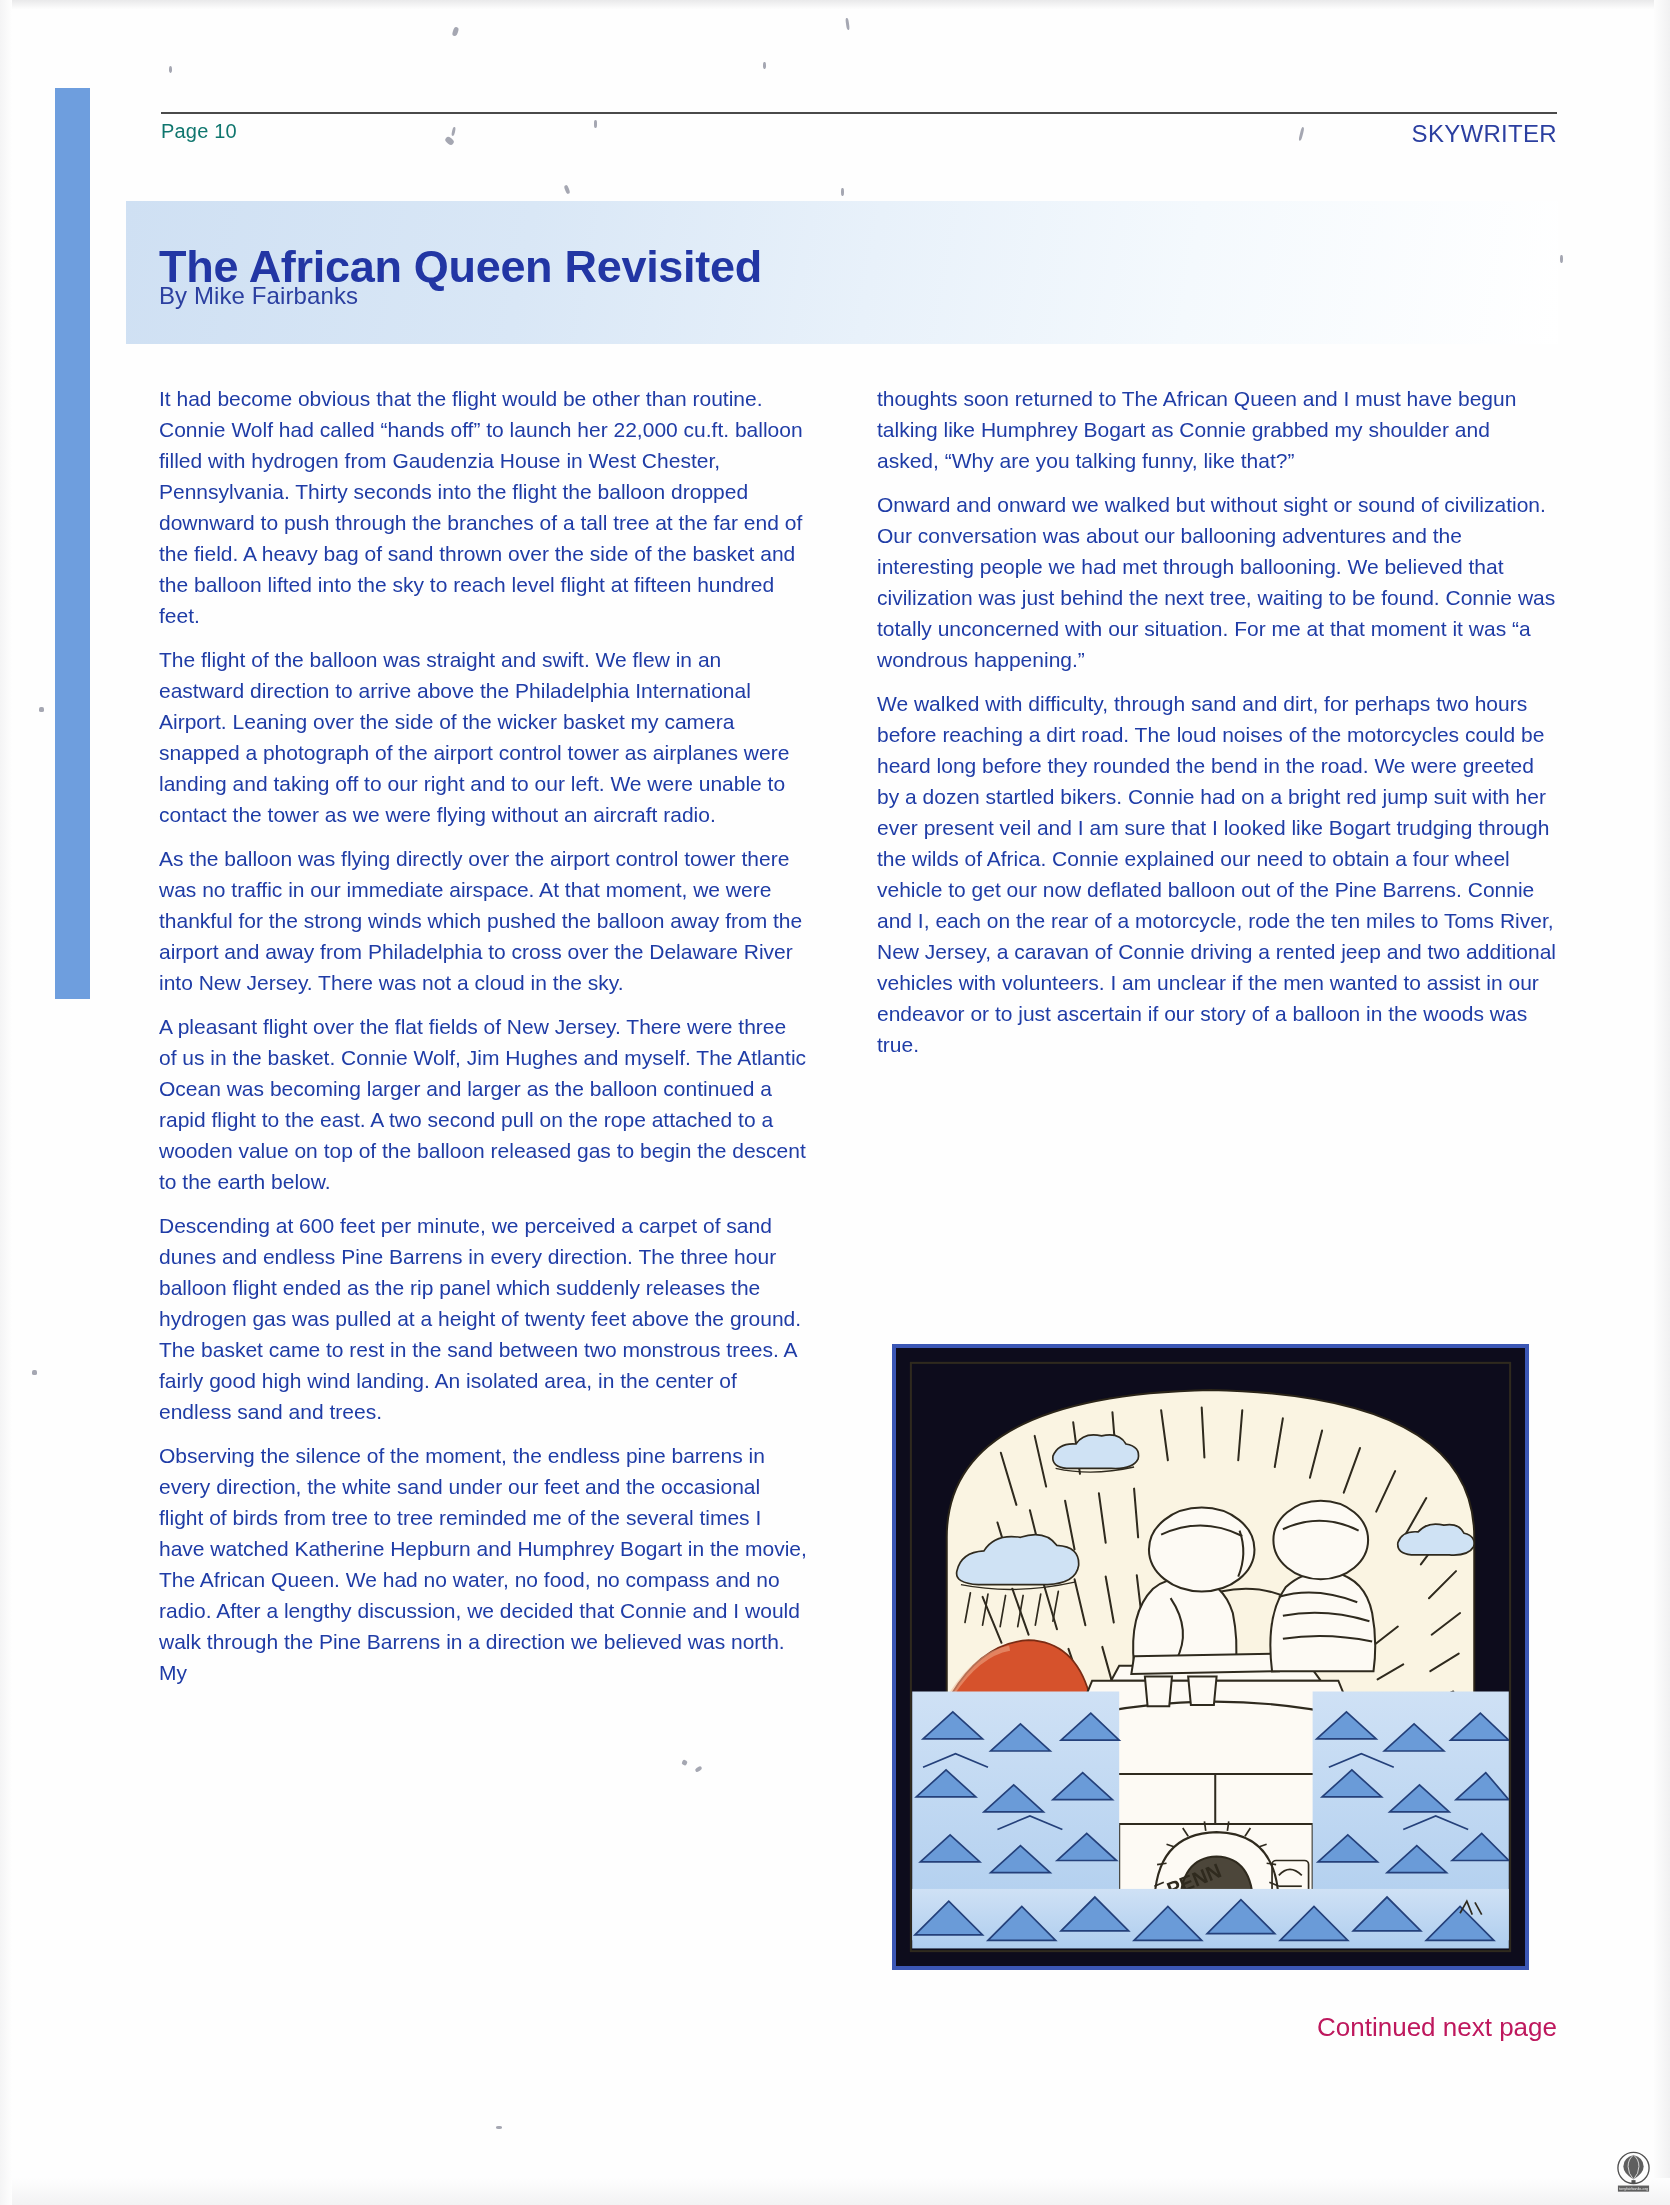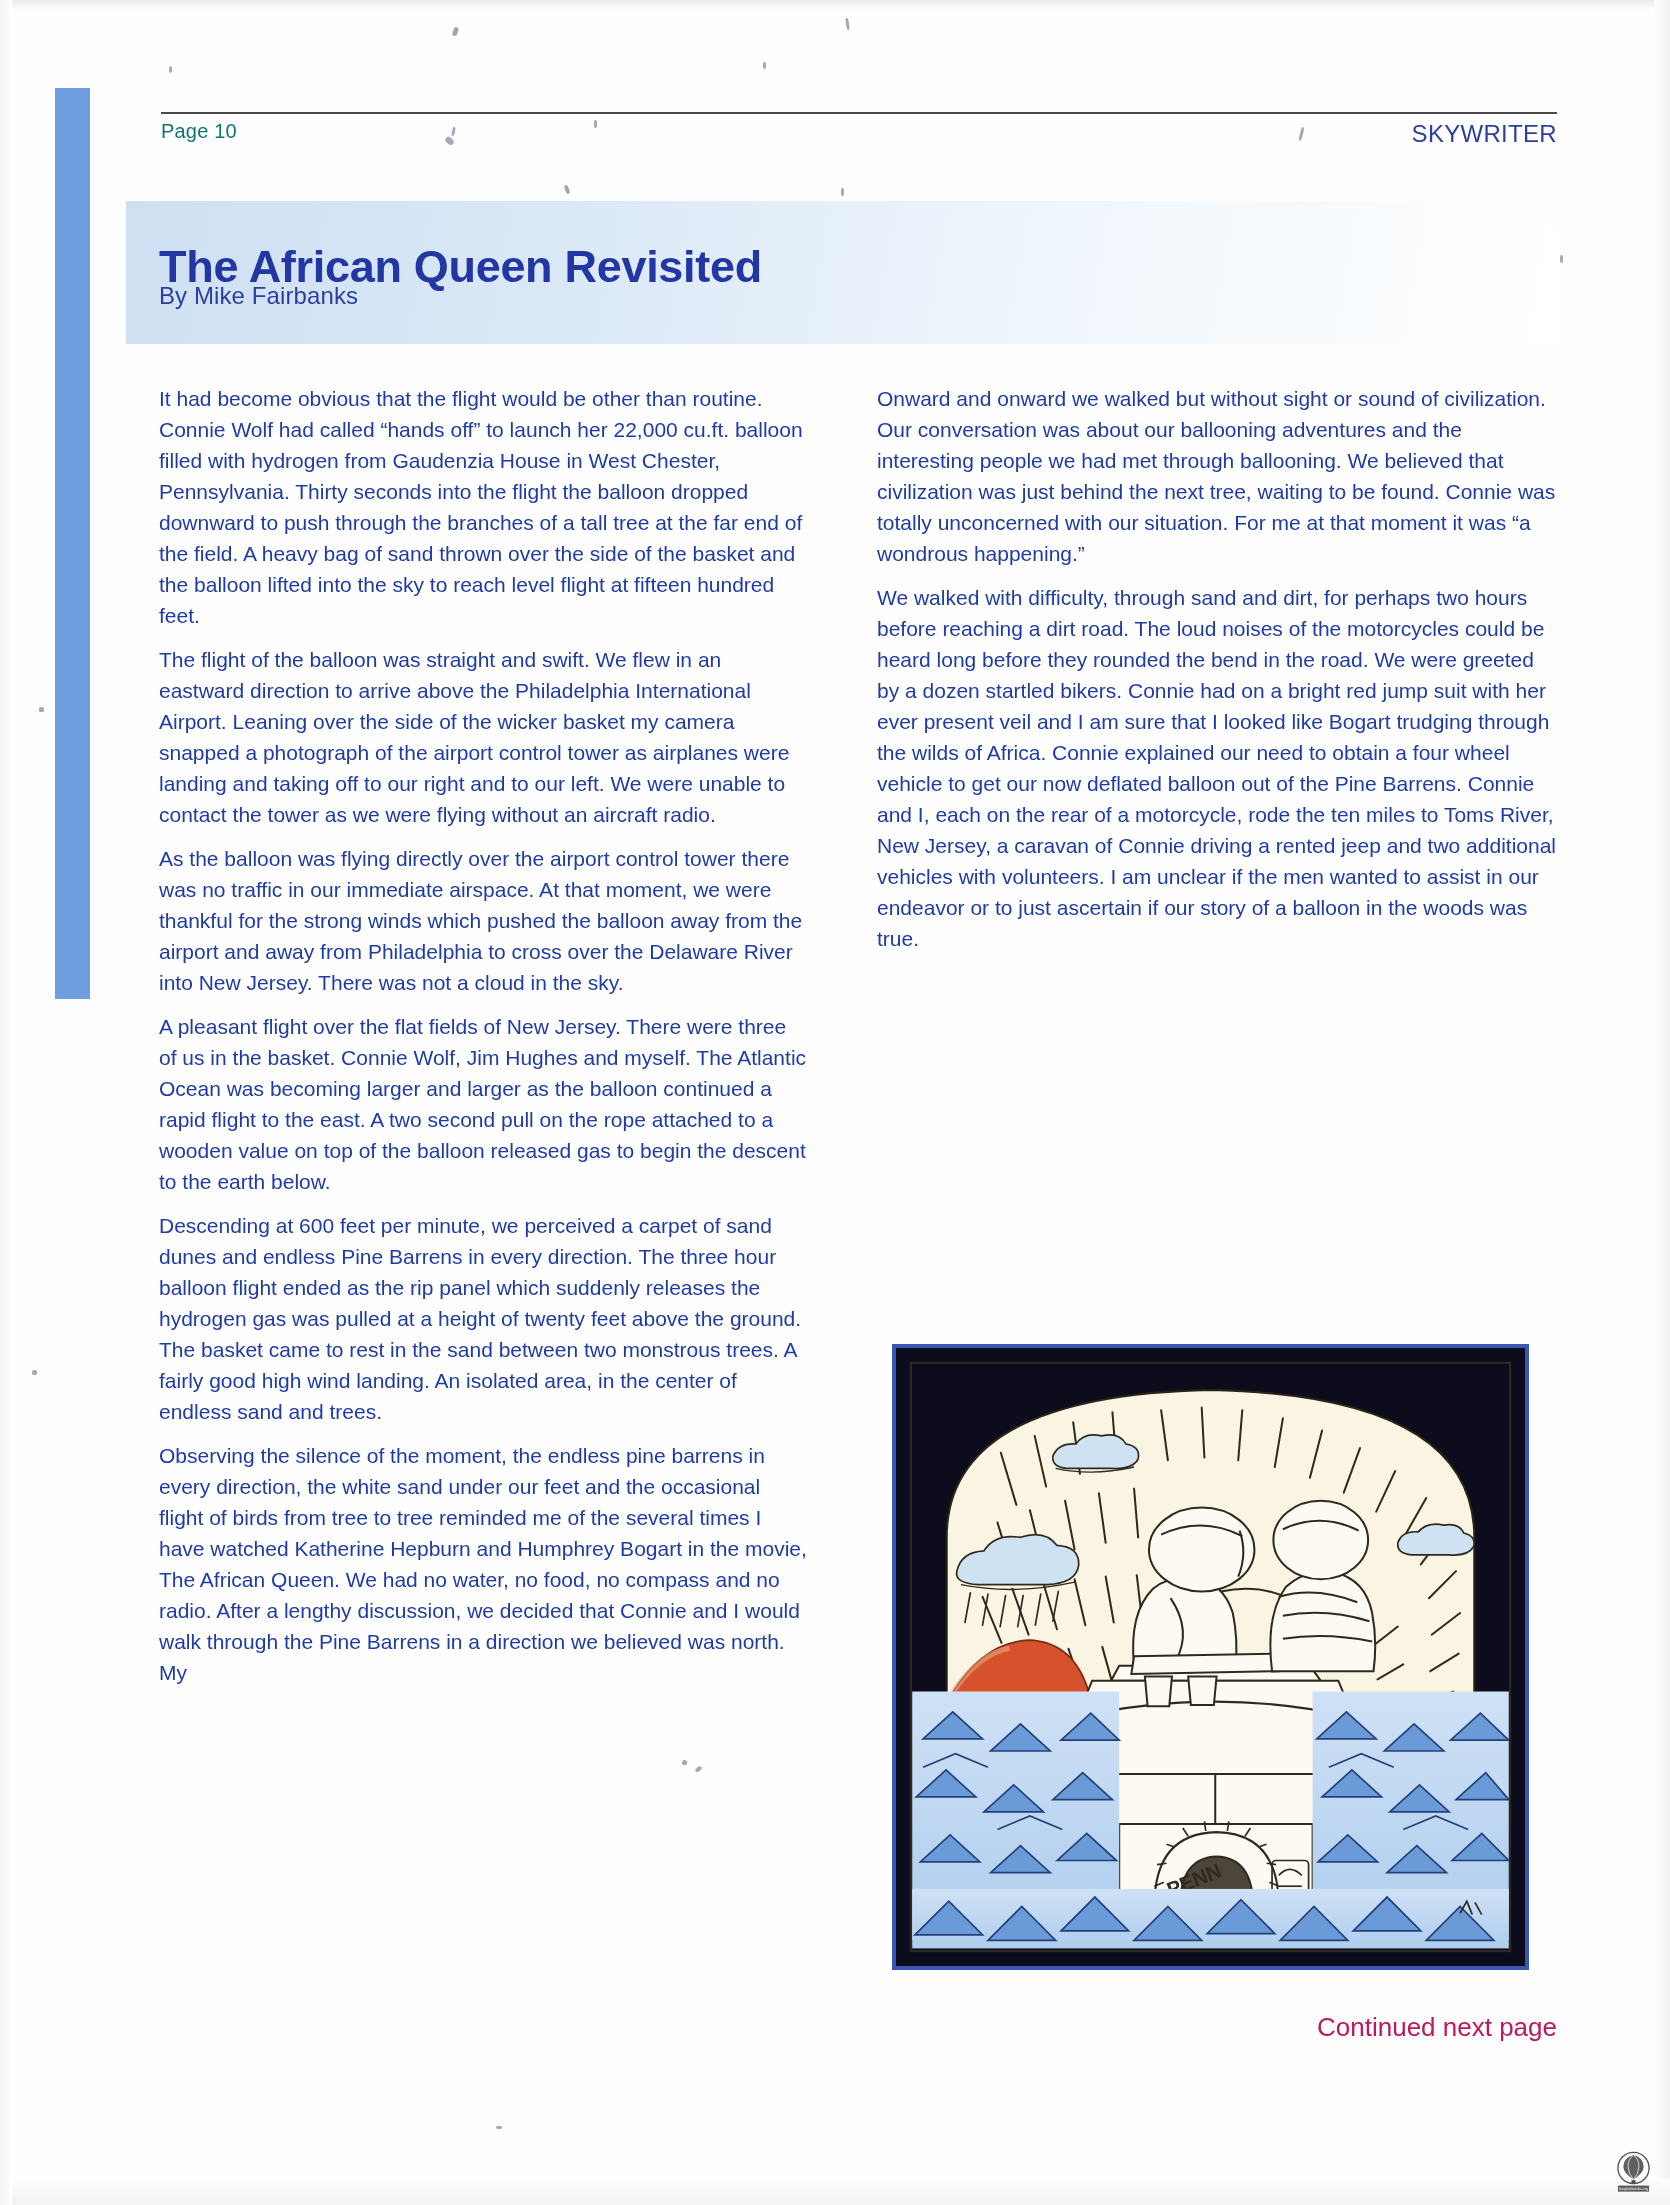--- a/index.html
+++ b/index.html
@@ -235,20 +235,21 @@
 <div class="column" id="column-left">
   <p>It had become obvious that the flight would be other than routine. Connie Wolf had called “hands off” to launch her 22,000 cu.ft. balloon filled with hydrogen from Gaudenzia House in West Chester, Pennsylvania.  Thirty seconds into the flight the balloon dropped downward to push through the branches of a tall tree at the far end of the field. A heavy bag of sand thrown over the side of the basket and the balloon lifted into the sky to reach level flight at fifteen hundred feet.</p>
   <p>The flight of the balloon was straight and swift. We flew in an eastward direction to arrive above the Philadelphia International Airport. Leaning over the side of the wicker basket my camera snapped a photograph of the airport control tower as airplanes were landing and taking off to our right and to our left. We were unable to contact the tower as we were flying without an aircraft radio.</p>
   <p>As the balloon was flying directly over the airport control tower there was no traffic in our immediate airspace. At that moment, we were thankful for the strong winds which pushed the balloon away from the airport and away from Philadelphia to cross over the Delaware River into New Jersey. There was not a cloud in the sky.</p>
   <p>A pleasant flight over the flat fields of New Jersey. There were three of us in the basket. Connie Wolf, Jim Hughes and myself. The Atlantic Ocean was becoming larger and larger as the balloon continued a rapid flight to the east. A two second pull on the rope attached to a wooden value on top of the balloon released gas to begin the descent to the earth below.</p>
   <p>Descending at 600 feet per minute, we perceived a carpet of sand dunes and endless Pine Barrens in every direction. The three hour balloon flight ended as the rip panel which suddenly releases the hydrogen gas was pulled at a height of twenty feet above the ground. The basket came to rest in the sand between two monstrous trees. A fairly good high wind landing. An isolated area, in the center of endless sand and trees.</p>
   <p>Observing the silence of the moment, the endless pine barrens in every direction, the white sand under our feet and the occasional flight of birds from tree to tree reminded me of the several times I have watched Katherine Hepburn and Humphrey Bogart in the movie, The African Queen. We had no water, no food, no compass and no radio. After a lengthy discussion, we decided that Connie and I would walk through the Pine Barrens in a direction we believed was north. My</p>
 </div>
 
 <div class="column" id="column-right">
+  <p>thoughts soon returned to The African Queen and I must have begun talking like Humphrey Bogart as Connie grabbed my shoulder and asked, “Why are you talking funny, like that?”</p>
   <p>Onward and onward we walked but without sight or sound of civilization. Our conversation was about our ballooning adventures and the interesting people we had met through ballooning. We believed that civilization was just behind the next tree, waiting to be found. Connie was totally unconcerned with our situation. For me at that moment it was “a wondrous happening.”</p>
   <p>We walked with difficulty, through sand and dirt, for perhaps two hours before reaching a dirt road. The loud noises of the motorcycles could be heard long before they rounded the bend in the road. We were greeted by a dozen startled bikers. Connie had on a bright red jump suit with her ever present veil and I am sure that I looked like Bogart trudging through the wilds of Africa. Connie explained our need to obtain a four wheel vehicle to get our now deflated balloon out of the Pine Barrens. Connie and I, each on the rear of a motorcycle, rode the ten miles to Toms River, New Jersey, a caravan of Connie driving a rented jeep and two additional vehicles with volunteers. I am unclear if the men wanted to assist in our endeavor or to just ascertain if our story of a balloon in the woods was true.</p>
 </div>
 
 <div id="illustration">
   <svg id="illo-svg" viewBox="0 0 930 914" preserveAspectRatio="none">
     <defs>
       <clipPath id="archClip">
         <path d="M75 560 L75 280 Q75 70 465 62 Q855 70 855 280 L855 560 Z"></path>
       </clipPath>

